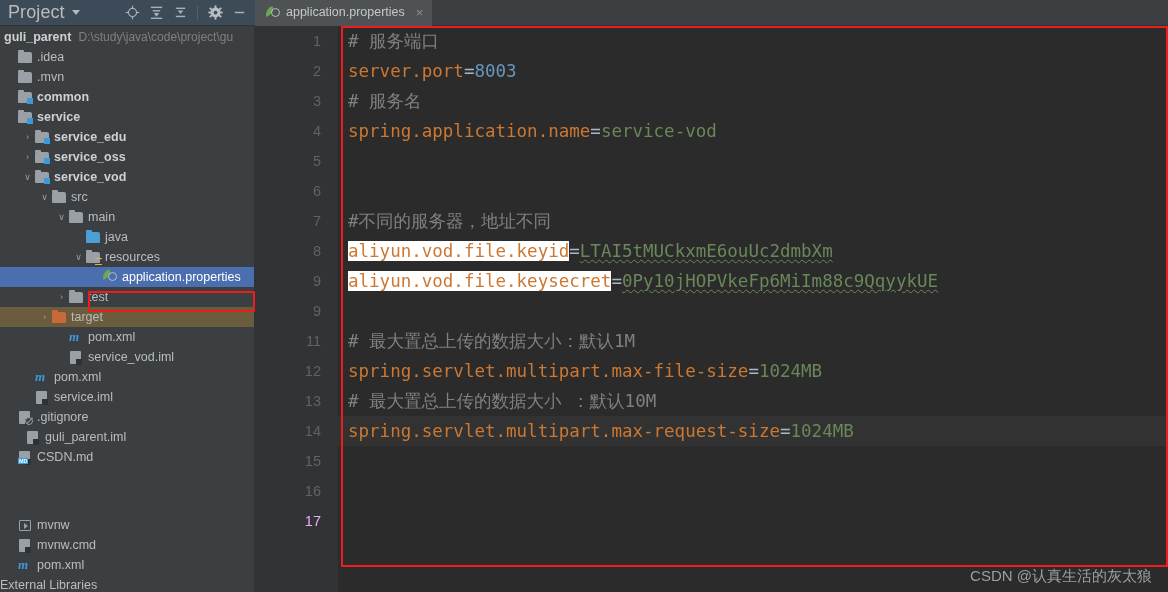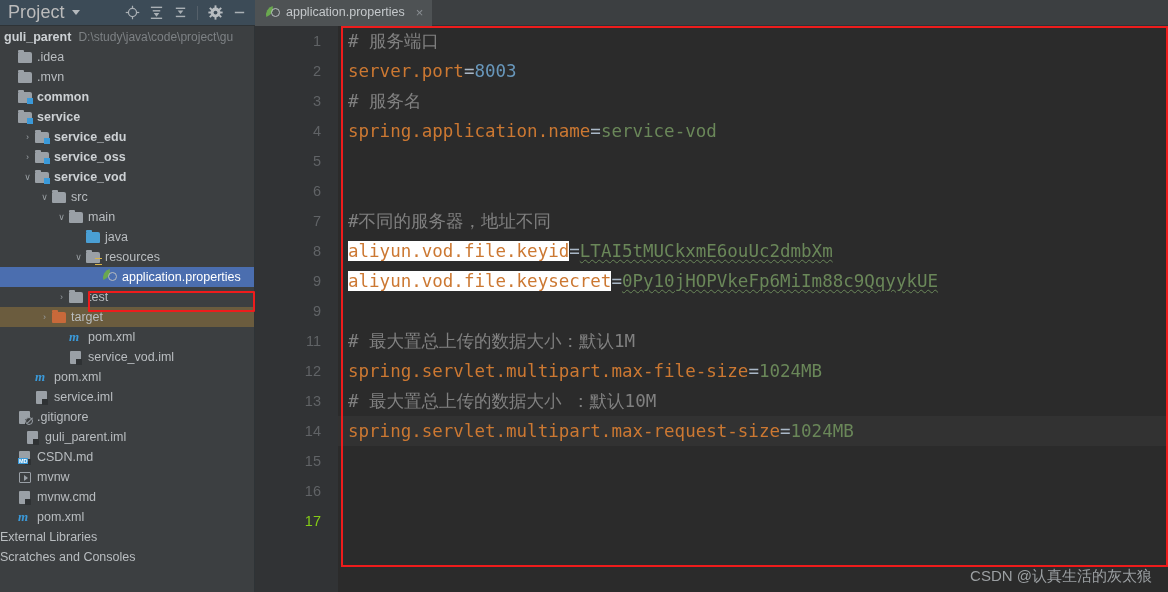--- a/index.html
+++ b/index.html
@@ -132,21 +132,21 @@
   .editor-wrap { flex: 1 1 auto; position: relative; background: #2b2b2b; min-width: 0; }
   .gutter {
     position: absolute; left: 0; top: 0; bottom: 0; width: 83px;
     background: #313335;
   }
   .gutter-line {
     height: 30px; line-height: 30px; text-align: right;
     padding-right: 17px; color: #606366; font-size: 14.5px;
     font-family: "Liberation Sans", sans-serif;
   }
-  .gutter-line.cur { color: #84cc16; }
+  .gutter-line.cur { color: #f0abfc; }
 
   .code {
     position: absolute; left: 83px; top: 0; right: 0; bottom: 0;
     overflow: hidden;
   }
   .codeline {
     height: 30px; line-height: 30px; white-space: pre;
     font-family: "DejaVu Sans Mono", "Liberation Mono", monospace;
     font-size: 17.5px; padding-left: 10px;
     letter-spacing: 0px;
@@ -412,21 +412,21 @@
             <span class="lbl">guli_parent.iml</span>
           </div>
           <div class="tree-row" style="padding-left: 4px;">
             <span class="arrow empty">›</span>
             <span class="ico">
               <span class="filebox"></span>
               <span class="md-tag">MD</span>
             </span>
             <span class="lbl">CSDN.md</span>
           </div>
-          <div class="tree-row" style="padding-left: 4px;">
+          <div class="tree-row" style="padding-left: 4px; margin-top: 48px;">
             <span class="arrow empty">›</span>
             <span class="ico">
               <span class="run-tri"></span>
             </span>
             <span class="lbl">mvnw</span>
           </div>
           <div class="tree-row" style="padding-left: 4px;">
             <span class="arrow empty">›</span>
             <span class="ico">
               <span class="filebox"></span>

